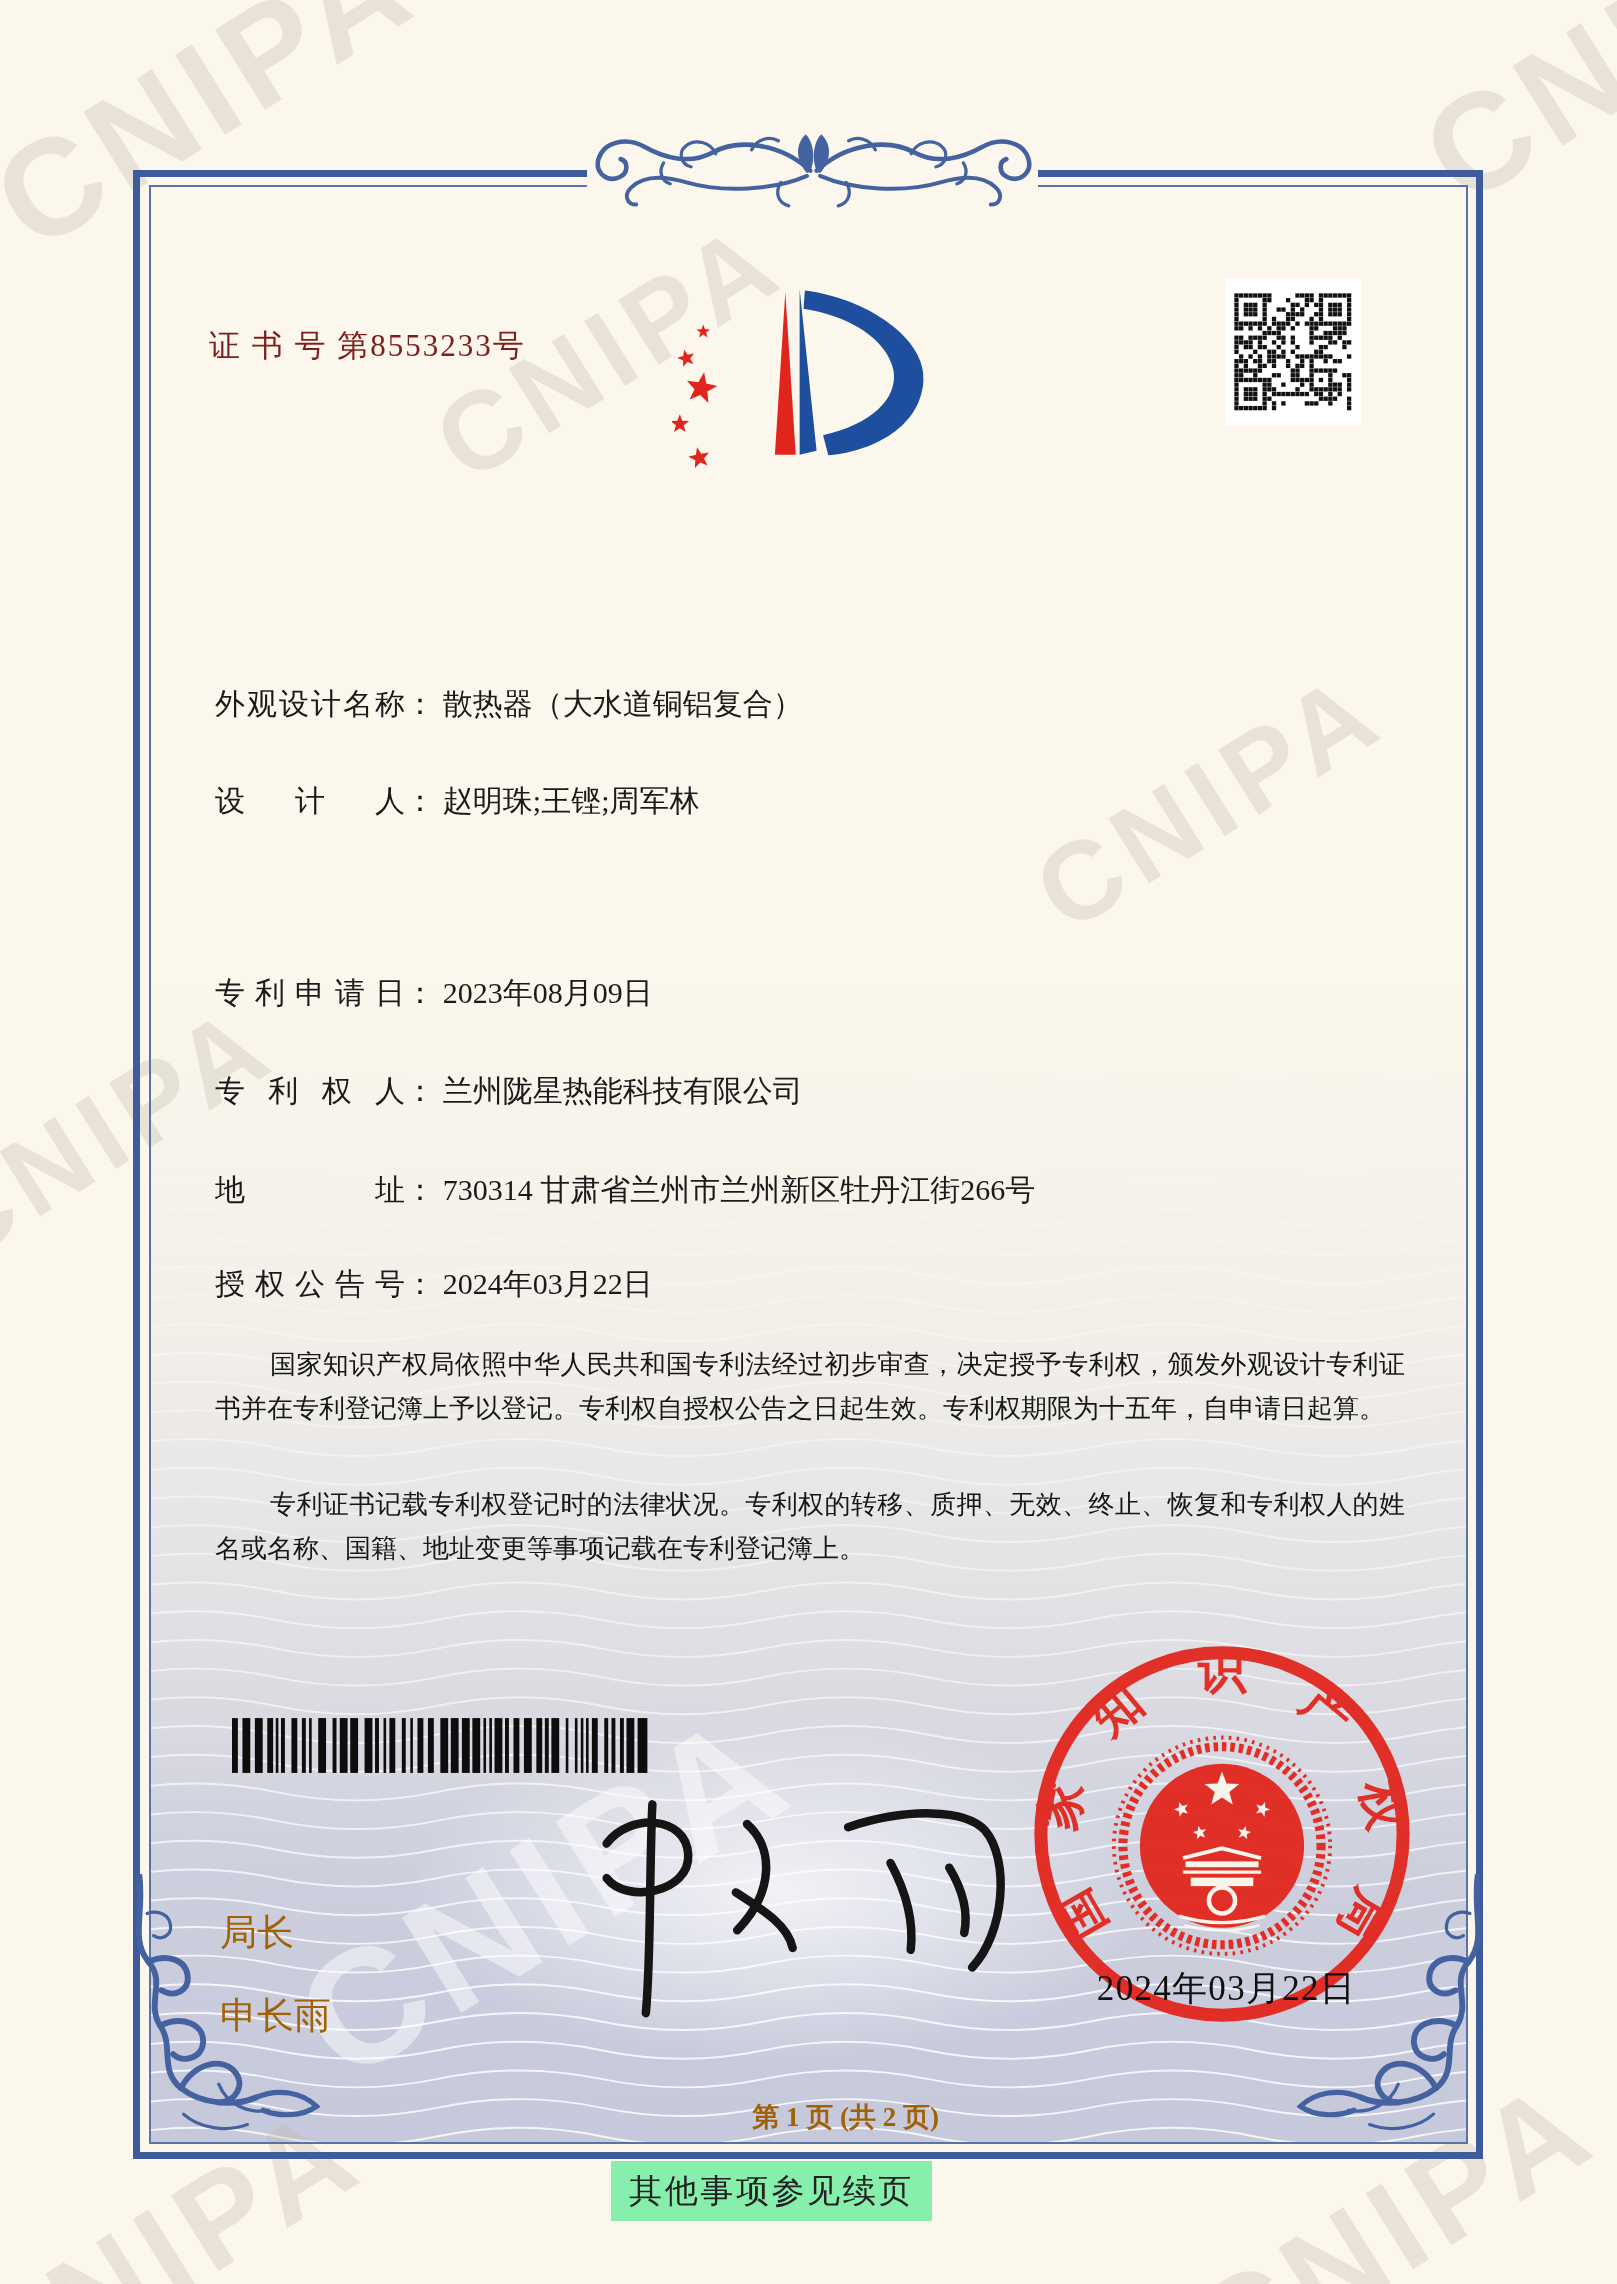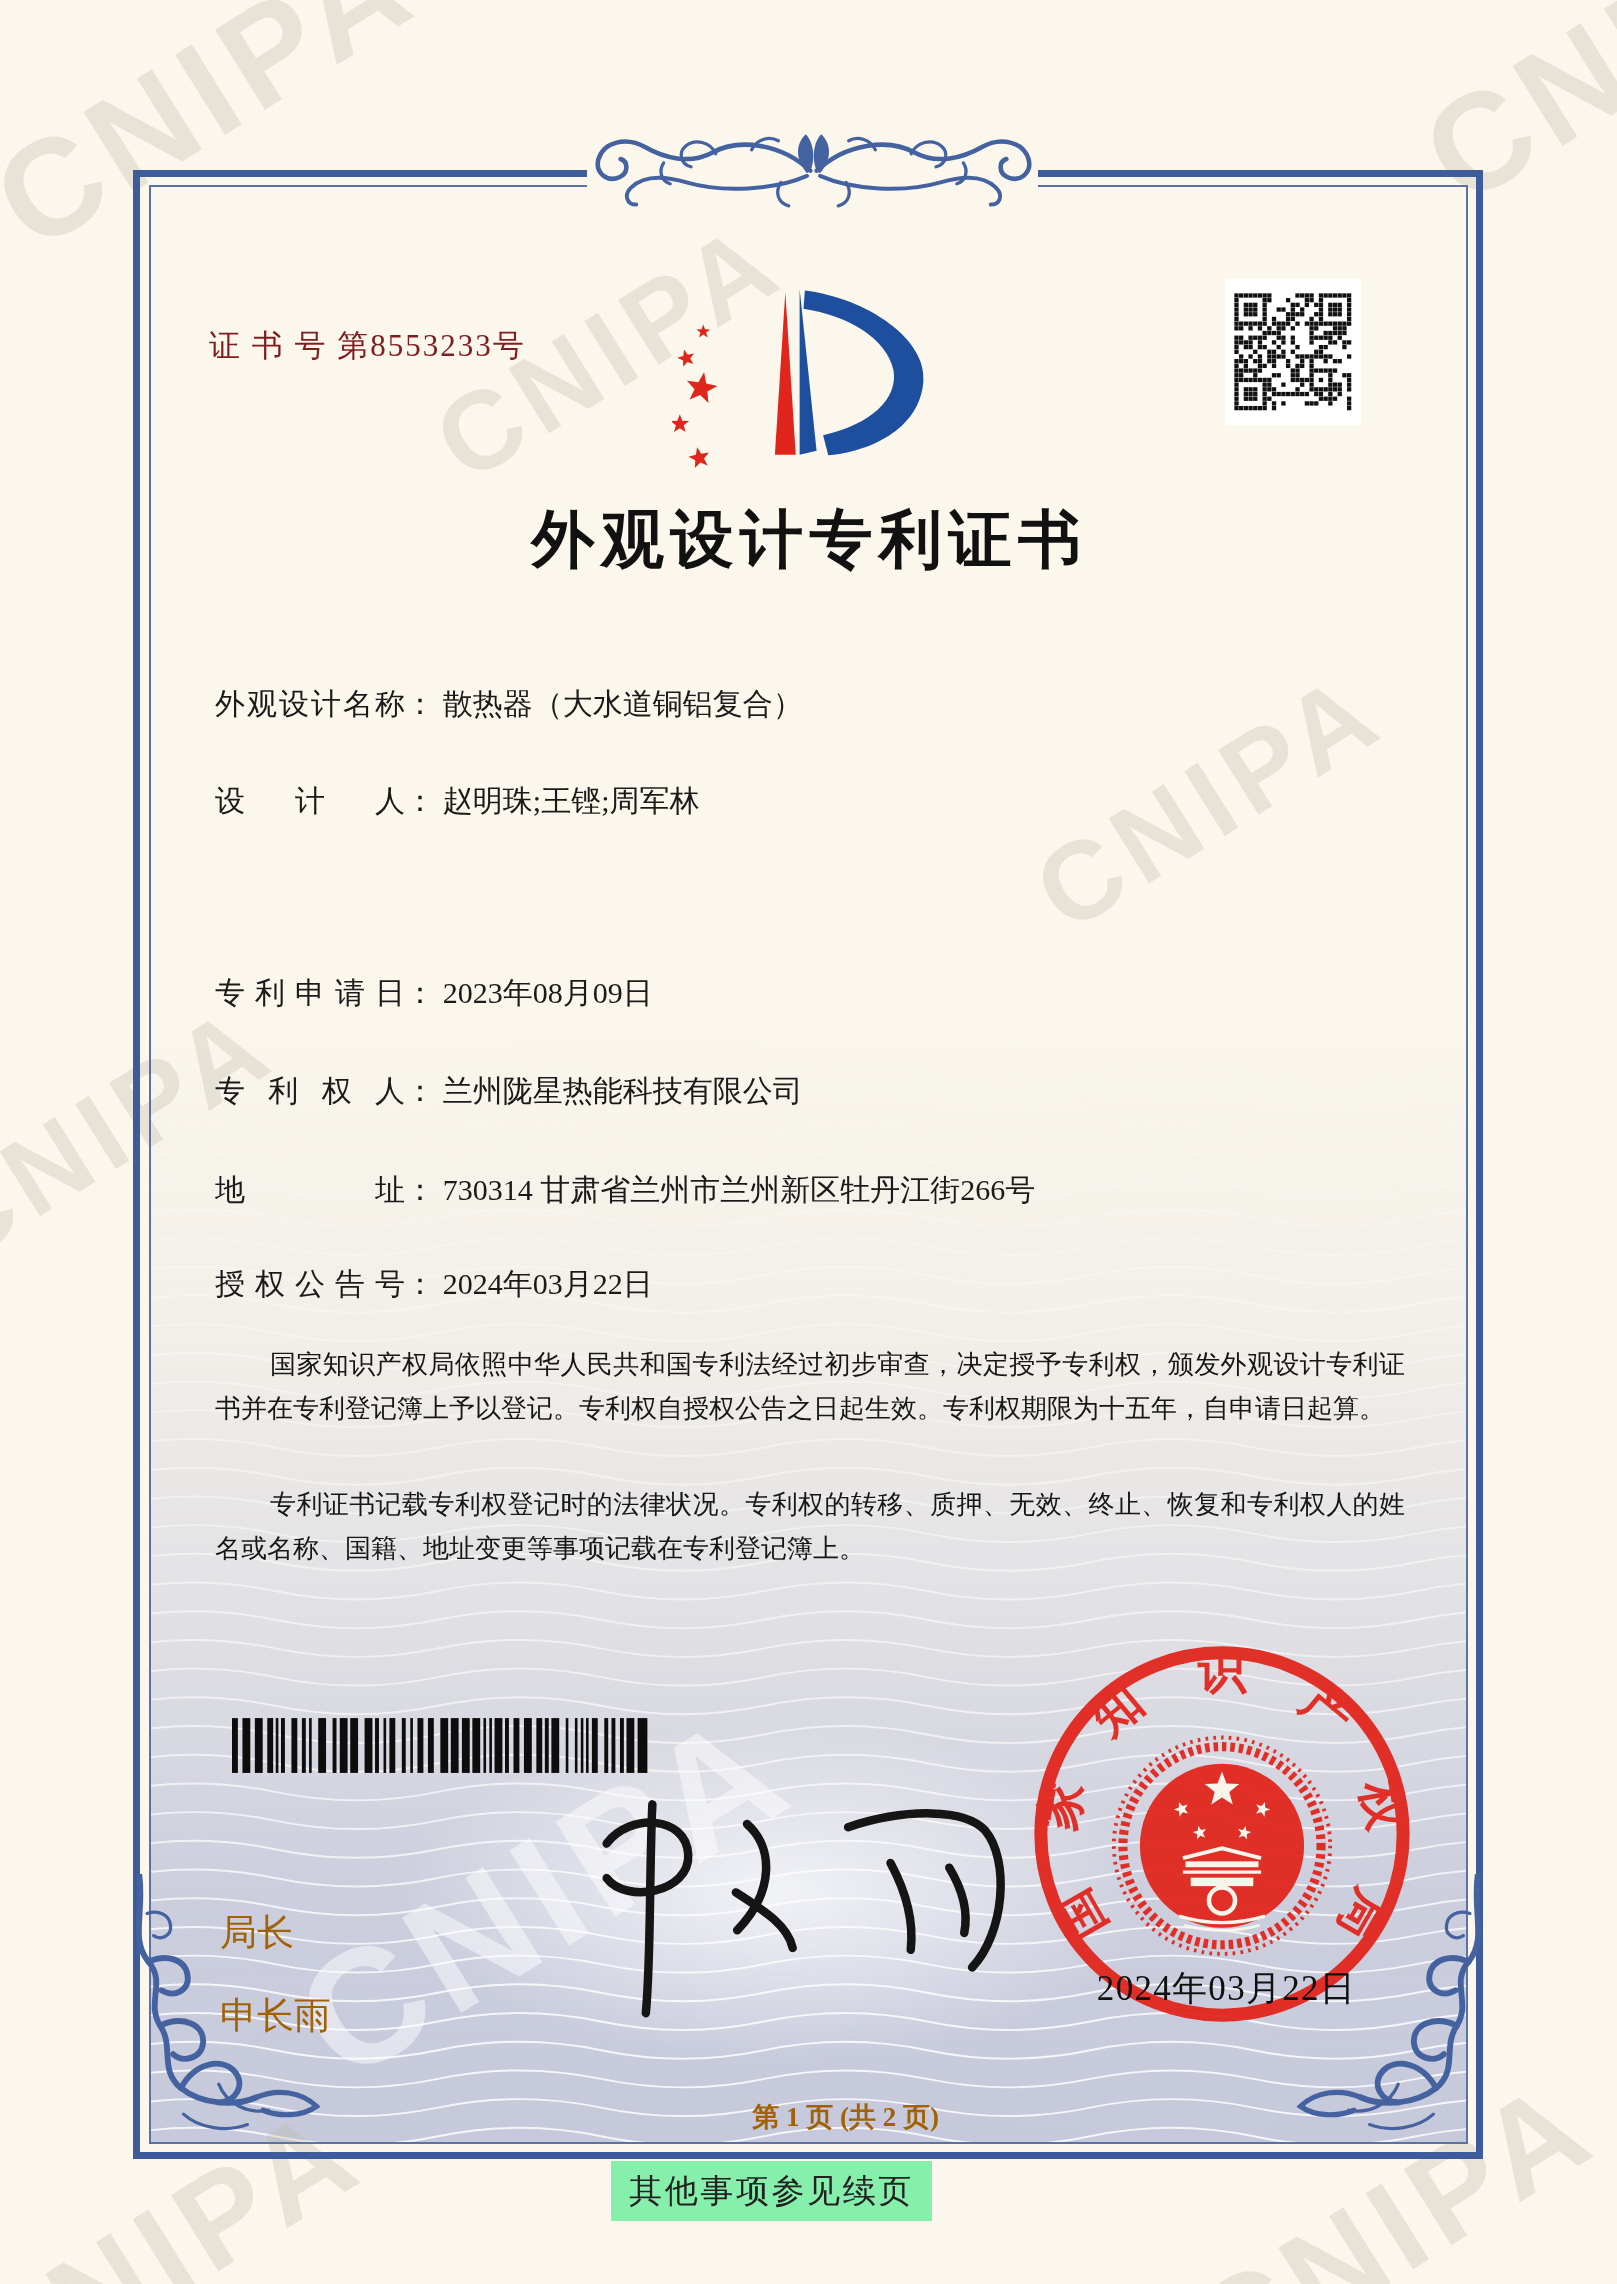--- a/index.html
+++ b/index.html
@@ -491,21 +491,20 @@
       <rect x="21.2" y="194.8" width="6.6000000000000005" height="6.6000000000000005" fill="#111111"></rect>
       <rect x="28.4" y="194.8" width="6.6000000000000005" height="6.6000000000000005" fill="#111111"></rect>
       <rect x="35.6" y="194.8" width="6.6000000000000005" height="6.6000000000000005" fill="#111111"></rect>
       <rect x="42.8" y="194.8" width="6.6000000000000005" height="6.6000000000000005" fill="#111111"></rect>
       <rect x="50.0" y="194.8" width="6.6000000000000005" height="6.6000000000000005" fill="#111111"></rect>
       <rect x="57.2" y="194.8" width="6.6000000000000005" height="6.6000000000000005" fill="#111111"></rect>
       <rect x="71.6" y="194.8" width="6.6000000000000005" height="6.6000000000000005" fill="#111111"></rect>
       <rect x="186.8" y="194.8" width="6.6000000000000005" height="6.6000000000000005" fill="#111111"></rect>
     </svg>
 
-  <div id="title" class="abs">外观设计专利证书</div>
 
   <div class="row" style="top:684px">
     <span class="lbl">外观设计名称</span><span class="cln">：</span><span class="val">散热器（大水道铜铝复合）</span>
   </div>
   <div class="row" style="top:781px">
     <span class="lbl">设计人</span><span class="cln">：</span><span class="val">赵明珠;王铿;周军林</span>
   </div>
   <div class="row" style="top:973px">
     <span class="lbl">专利申请日</span><span class="cln">：</span><span class="val">2023年08月09日</span>
   </div>

